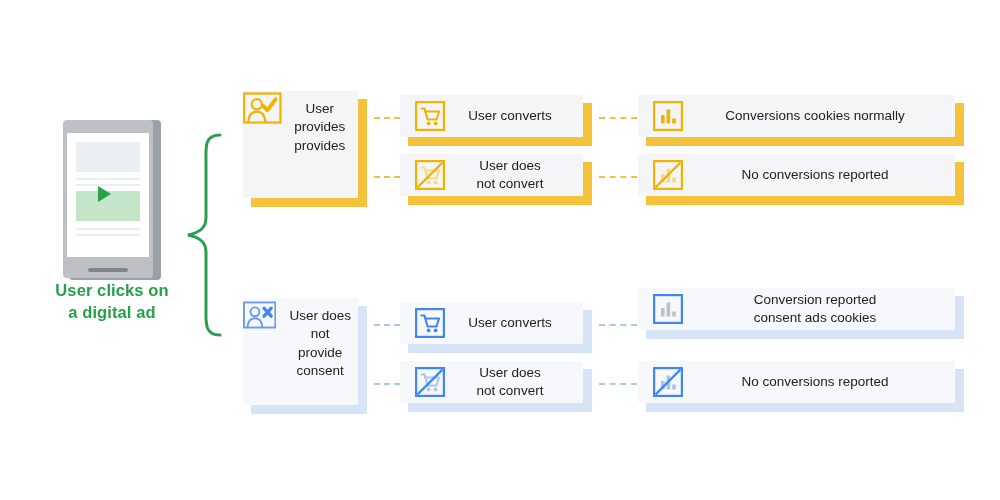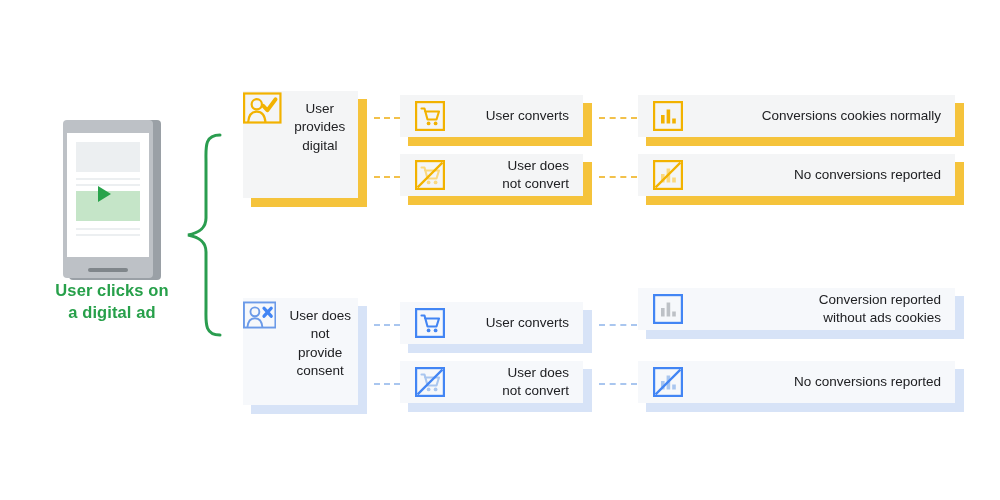--- a/index.html
+++ b/index.html
@@ -170,21 +170,21 @@
     margin-top: 9px;
   }
 
   
   .card.small .icon-wrap {
     flex: 0 0 auto;
     margin-left: 15px;
   }
   .card.small .card-text {
     flex: 1 1 auto;
-    text-align: right;
+    text-align: center;
     font-size: 13.5px;
     color: #202124;
     line-height: 1.36;
     padding: 0 14px 0 6px;
   }
   .card.wide .card-text { font-size: 13.5px; }
 
   .icon-box { display: block; }
 
   
@@ -233,21 +233,21 @@
 
     <div class="card big" style="left:243px; top:91px; width:115px; height:107px;">
       <svg class="icon-box" width="42" height="34" viewBox="0 0 42 34">
         <rect x="1.2" y="1.2" width="39.6" height="31.6" fill="none" stroke="#f2b200" stroke-width="2.4"></rect>
         <circle cx="15" cy="13" r="5.6" fill="none" stroke="#f2b200" stroke-width="2.4"></circle>
         <path d="M5.5 32.8 C6.2 24.4 10 21 15 21 C20 21 23.8 24.4 24.5 32.8" fill="none" stroke="#f2b200" stroke-width="2.4"></path>
         <path d="M22 14.5 L26.5 19.5 L35.5 7.5" fill="none" stroke="#f2b200" stroke-width="4.2" stroke-linecap="round" stroke-linejoin="round"></path>
       </svg>
       <div class="card-text">
         <div>User provides</div>
-        <div>digital</div>
+        <div>provides</div>
       </div>
     </div>
 
     <div class="conn yellow" style="left:374px; top:117px; width:26px;"></div>
     <div class="conn yellow" style="left:374px; top:176px; width:26px;"></div>
 
     <div class="card small" style="left:400px; top:95px; width:183px; height:42px;">
       <span class="icon-wrap">
         <svg class="icon-box" width="30" height="30" viewBox="0 0 30 30">
           <rect x="1.1" y="1.1" width="27.8" height="27.8" fill="none" stroke="#f2b200" stroke-width="2.2"></rect>
@@ -365,21 +365,21 @@
       <span class="icon-wrap">
         <svg class="icon-box" width="30" height="30" viewBox="0 0 30 30">
           <rect x="1.1" y="1.1" width="27.8" height="27.8" fill="none" stroke="#4285f4" stroke-width="2.2"></rect>
           <rect x="8" y="14" width="3.6" height="8.5" fill="#bdc1c6"></rect>
           <rect x="13.6" y="8.5" width="3.6" height="14" fill="#bdc1c6"></rect>
           <rect x="19.2" y="17.5" width="3.6" height="5" fill="#bdc1c6"></rect>
         </svg>
       </span>
       <div class="card-text">
         <div>Conversion reported</div>
-        <div>without ads cookies</div>
+        <div>consent ads cookies</div>
       </div>
     </div>
 
     <div class="card small wide" style="left:638px; top:361px; width:317px; height:42px;">
       <span class="icon-wrap">
         <svg class="icon-box" width="30" height="30" viewBox="0 0 30 30">
           <rect x="1.1" y="1.1" width="27.8" height="27.8" fill="none" stroke="#4285f4" stroke-width="2.2"></rect>
           <rect x="8" y="14" width="3.6" height="8.5" fill="#a9c6ef"></rect>
           <rect x="13.6" y="8.5" width="3.6" height="14" fill="#a9c6ef"></rect>
           <rect x="19.2" y="17.5" width="3.6" height="5" fill="#a9c6ef"></rect>

